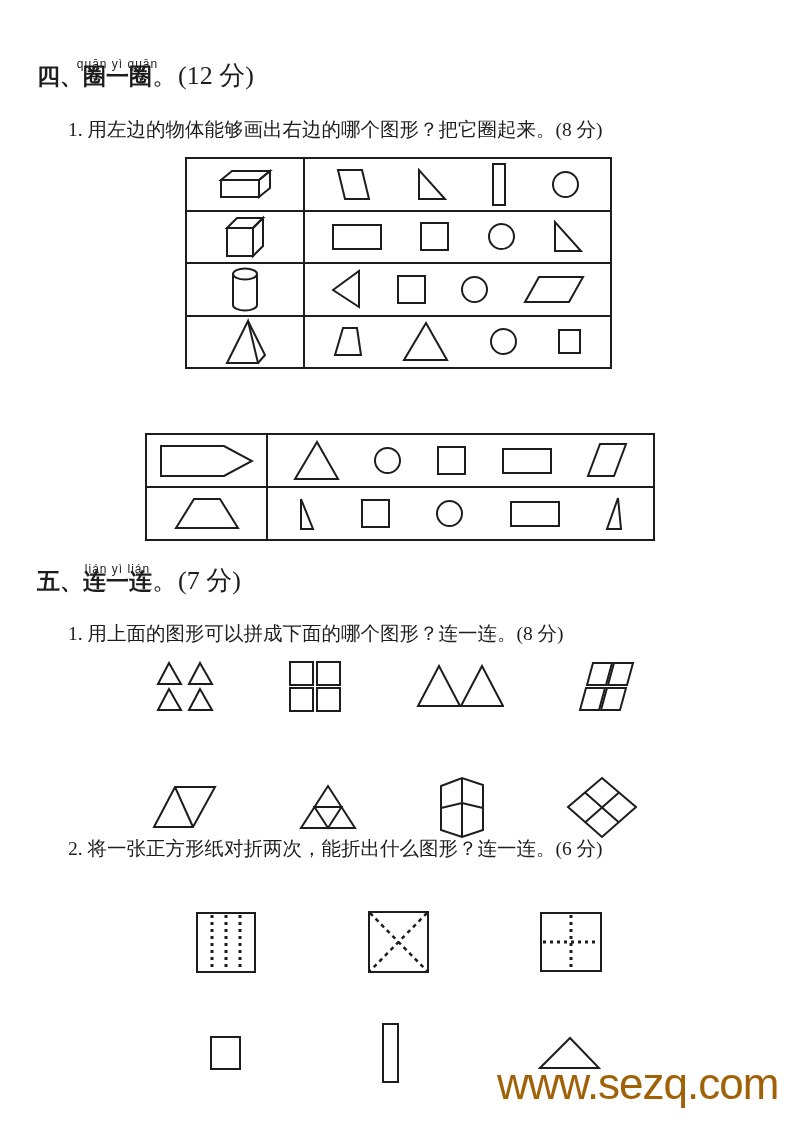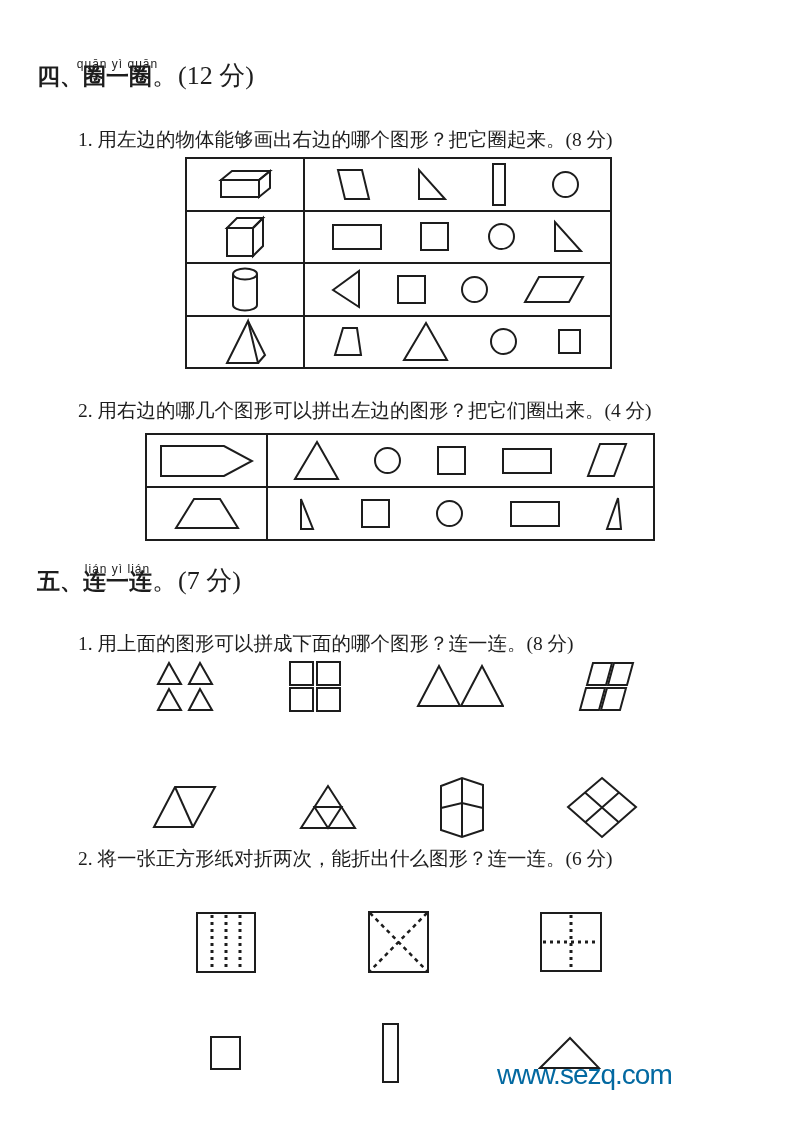--- a/index.html
+++ b/index.html
@@ -10,37 +10,37 @@
   }
   
   .sec{position:absolute;font-family:"Liberation Sans",sans-serif;font-weight:bold;
        font-size:23px;line-height:26px;white-space:nowrap;}
   .htitle{position:relative;display:inline-block;}
   .pinyin{position:absolute;top:-12px;left:50%;transform:translateX(-50%);
           font-size:12px;font-weight:normal;font-style:normal;letter-spacing:1px;
           font-family:"Liberation Sans",sans-serif;white-space:nowrap;}
   .hsuf{font-family:"Liberation Serif",serif;font-weight:normal;font-size:26px;}
   
-  .question{position:absolute;margin:14px;font-size:19.5px;line-height:25px;white-space:nowrap;}
+  .question{position:absolute;margin:4px;font-size:19.5px;line-height:25px;white-space:nowrap;}
   
   .mtable{position:absolute;border:2px solid #1d1d1d;display:flex;flex-direction:column;box-sizing:border-box;}
   .trow{flex:1;display:flex;border-top:2px solid #1d1d1d;min-height:0;}
   .trow:first-child{border-top:none;}
   .tcell{display:flex;align-items:center;box-sizing:border-box;}
   .tcell.obj{justify-content:center;border-right:2px solid #1d1d1d;}
   #table1 .tcell.obj{width:118px;}
   #table2 .tcell.obj{width:121px;}
   .tcell.opts{flex:1;justify-content:space-around;padding:0 8px;}
   
   .shape-row{position:absolute;display:flex;justify-content:space-between;align-items:center;}
   .shape{display:inline-flex;align-items:center;justify-content:center;}
   .shape svg{display:block;}
   
   .watermark{position:absolute;left:497px;top:1059px;font-family:"Liberation Sans",sans-serif;
-             font-size:28px;letter-spacing:-1px;color:#0369a1;white-space:nowrap;}
+             font-size:44px;letter-spacing:-1px;color:#a16207;white-space:nowrap;}
 </style>
 </head>
 <body>
 
 <div class="page">
 
   <div class="watermark">www.sezq.com</div>
 
   <div class="sec" style="left:37px;top:63px;">
     <span>四、</span><span class="htitle"><span class="pinyin">quān yì quān</span><span>圈一圈</span></span><span class="hsuf">。(12 分)</span>
@@ -214,21 +214,20 @@
             <svg width="25" height="27" viewBox="0 0 25 27">
               <g fill="none" stroke="#1d1d1d" stroke-width="2" stroke-linejoin="miter">
                 <rect x="2" y="2" width="21" height="23"></rect>
               </g>
             </svg>
           </span>
         </div>
       </div>
     </div>
 
-  <p class="question" style="left:64px;top:384px;">2. 用右边的哪几个图形可以拼出左边的图形？把它们圈出来。(4 分)</p>
 
   <div class="mtable" id="table2" style="left:145px;top:433px;width:510px;height:108px;">
       <div class="trow">
         <div class="tcell obj">
           <span class="shape">
             <svg width="95" height="34" viewBox="0 0 95 34">
               <g fill="none" stroke="#1d1d1d" stroke-width="2" stroke-linejoin="miter">
                 <path d="M2 2 H65 L93 17 L65 32 H2 Z"></path>
               </g>
             </svg>

